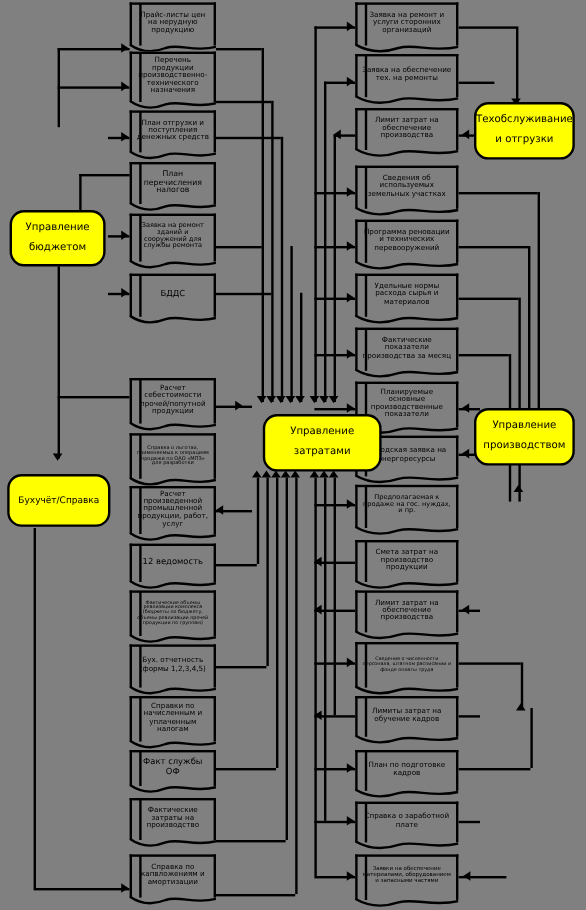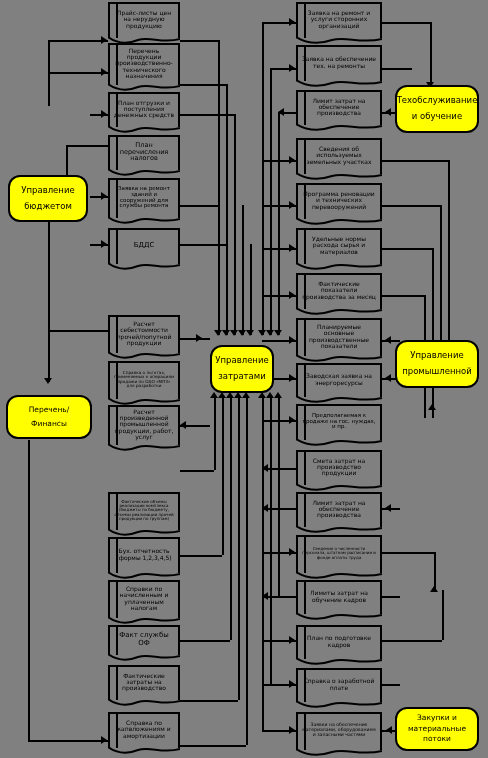--- a/index.html
+++ b/index.html
@@ -285,20 +285,26 @@
     <svg class="wave" viewBox="0 0 72 11" preserveAspectRatio="none">
         <path d="M0,1 C10,8 20,8 30,4 C42,0 54,8 72,3" fill="none" stroke="#000" stroke-width="2"></path>
       </svg>
   </div>
   <div class="doc" style="left:108px; top:405px; width:72px; height:40px; font-size:6px;">
     <span class="txt">Расчет произведенной промышленной продукции, работ, услуг</span>
     <svg class="wave" viewBox="0 0 72 11" preserveAspectRatio="none">
         <path d="M0,1 C10,8 20,8 30,4 C42,0 54,8 72,3" fill="none" stroke="#000" stroke-width="2"></path>
       </svg>
   </div>
+  <div class="doc" style="left:108px; top:453px; width:72px; height:32px; font-size:7px;">
+    <span class="txt">12 ведомость</span>
+    <svg class="wave" viewBox="0 0 72 11" preserveAspectRatio="none">
+        <path d="M0,1 C10,8 20,8 30,4 C42,0 54,8 72,3" fill="none" stroke="#000" stroke-width="2"></path>
+      </svg>
+  </div>
   <div class="doc" style="left:108px; top:492px; width:72px; height:38px; font-size:4px;">
     <span class="txt">Фактические объемы реализации комплекса (бюджеты по бюджету, объемы реализации прочей продукции по группам)</span>
     <svg class="wave" viewBox="0 0 72 11" preserveAspectRatio="none">
         <path d="M0,1 C10,8 20,8 30,4 C42,0 54,8 72,3" fill="none" stroke="#000" stroke-width="2"></path>
       </svg>
   </div>
   <div class="doc" style="left:108px; top:537px; width:72px; height:36px; font-size:6px;">
     <span class="txt">Бух. отчетность (формы 1,2,3,4,5)</span>
     <svg class="wave" viewBox="0 0 72 11" preserveAspectRatio="none">
         <path d="M0,1 C10,8 20,8 30,4 C42,0 54,8 72,3" fill="none" stroke="#000" stroke-width="2"></path>
@@ -429,30 +435,27 @@
     <span class="txt">Заявки на обеспечение материалами, оборудованием и запасными частями</span>
     <svg class="wave" viewBox="0 0 86 11" preserveAspectRatio="none">
         <path d="M0,1 C12,8 24,8 36,4 C50,0 64,8 86,3" fill="none" stroke="#000" stroke-width="2"></path>
       </svg>
   </div>
 
   <div class="fn" style="left:8px; top:175px; width:80px; height:47px;">
     <span>Управление бюджетом</span>
   </div>
   <div class="fn" style="left:6px; top:395px; width:86px; height:44px; font-size:7.5px;">
-    <span>Перечень/Финансы</span>
-  </div>
-
-  <div class="fn" style="left:210px; top:345px; width:64px; height:48px;">
+    <span>Бухучёт/Справка</span>
+  </div>
+
+  <div class="fn" style="left:219px; top:345px; width:99px; height:48px;">
     <span>Управление затратами</span>
   </div>
 
   <div class="fn" style="left:395px; top:85px; width:84px; height:48px;">
-    <span>Техобслуживание и обучение</span>
+    <span>Техобслуживание и отгрузки</span>
   </div>
   <div class="fn" style="left:395px; top:340px; width:84px; height:48px;">
-    <span>Управление промышленной</span>
-  </div>
-  <div class="fn" style="left:395px; top:707px; width:84px; height:44px; font-size:7.5px; line-height:1.45;">
-    <span>Закупки и материальные потоки</span>
+    <span>Управление производством</span>
   </div>
 
 </div>
 
 </body></html>

